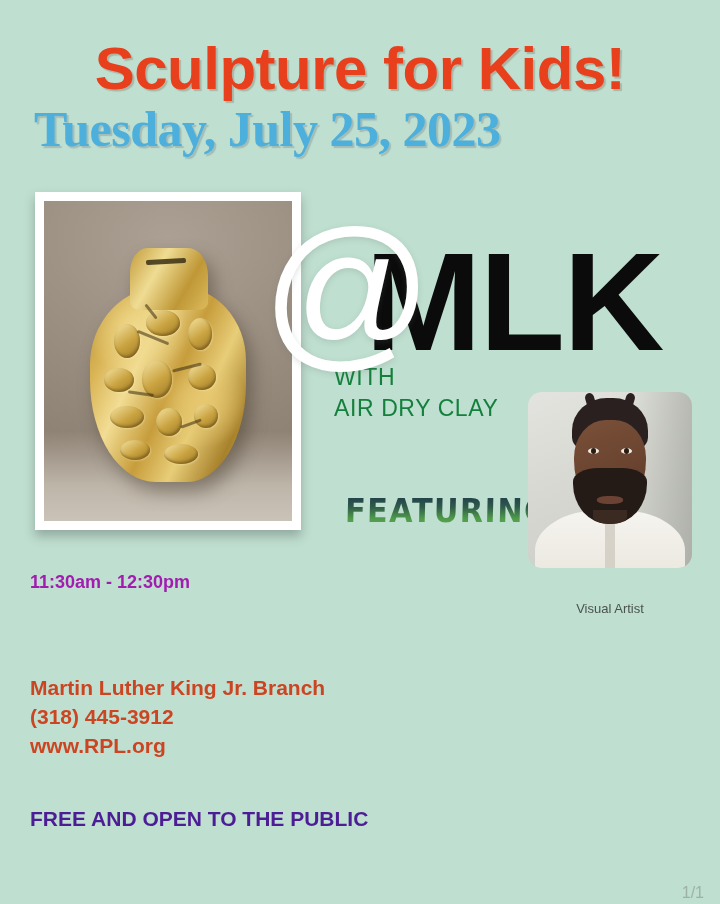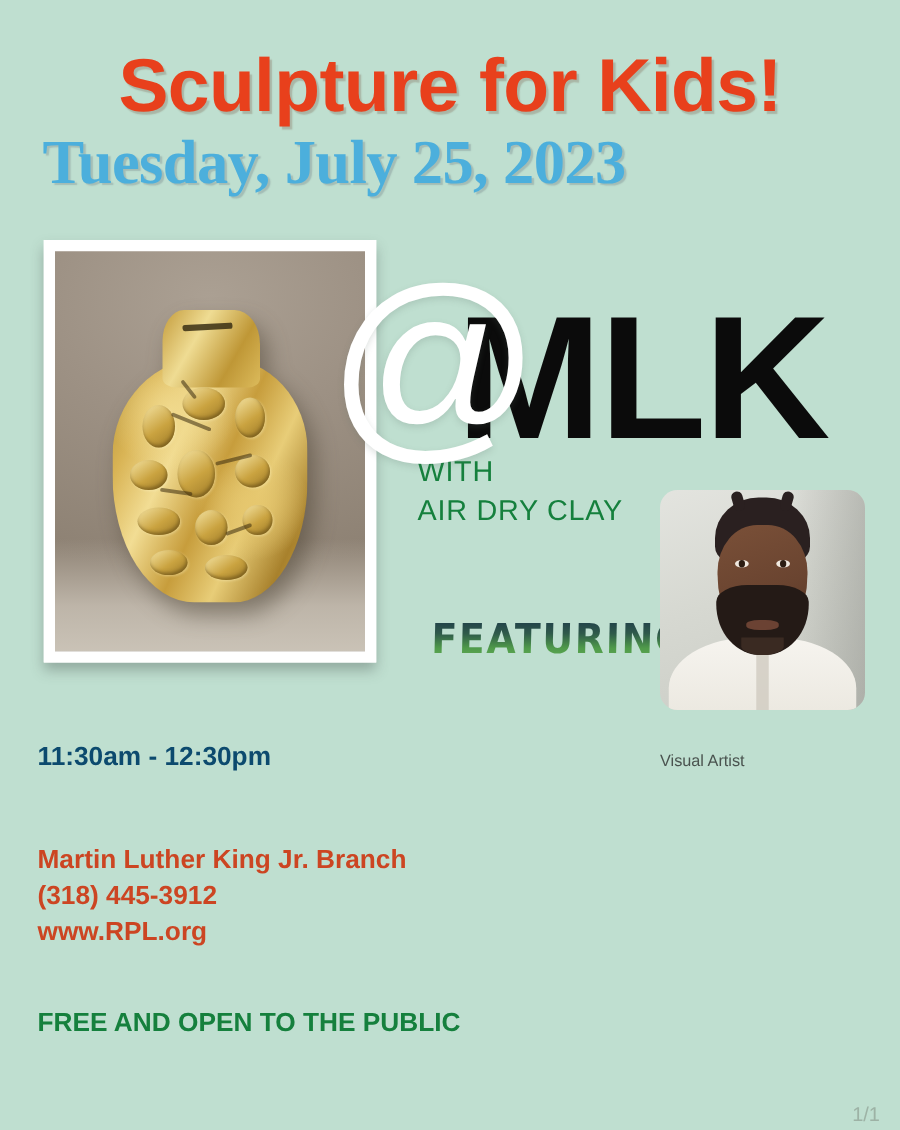--- a/index.html
+++ b/index.html
@@ -316,50 +316,51 @@
     font-weight: bold;
     font-size: 15px;
     letter-spacing: 0.4px;
     color: #35403c;
   }
   .artist-role {
     position: absolute;
     left: 528px;
     top: 601px;
     width: 164px;
+    text-align: center;
     font-family: "Liberation Sans", sans-serif;
     font-size: 13px;
     color: #4a534f;
   }
 
   
   .info {
     position: absolute;
     left: 30px;
     font-family: "Liberation Sans", sans-serif;
     font-weight: bold;
     white-space: nowrap;
   }
   .block-times {
-    top: 592px;
-    font-size: 21px;
+    top: 568px;
+    font-size: 18px;
     line-height: 28px;
-    color: #0c4a6e;
+    color: #a21caf;
   }
   .block-address {
     top: 673px;
     font-size: 21px;
     line-height: 29px;
     color: #cc4522;
   }
   .block-notice {
     top: 803px;
     font-size: 21px;
     line-height: 31px;
-    color: #15803d;
+    color: #4c1d95;
   }
 
   .page-num {
     position: absolute;
     right: 16px;
     bottom: 2px;
     font-family: "Liberation Sans", sans-serif;
     font-size: 16px;
     color: rgba(150,170,158,0.85);
   }

